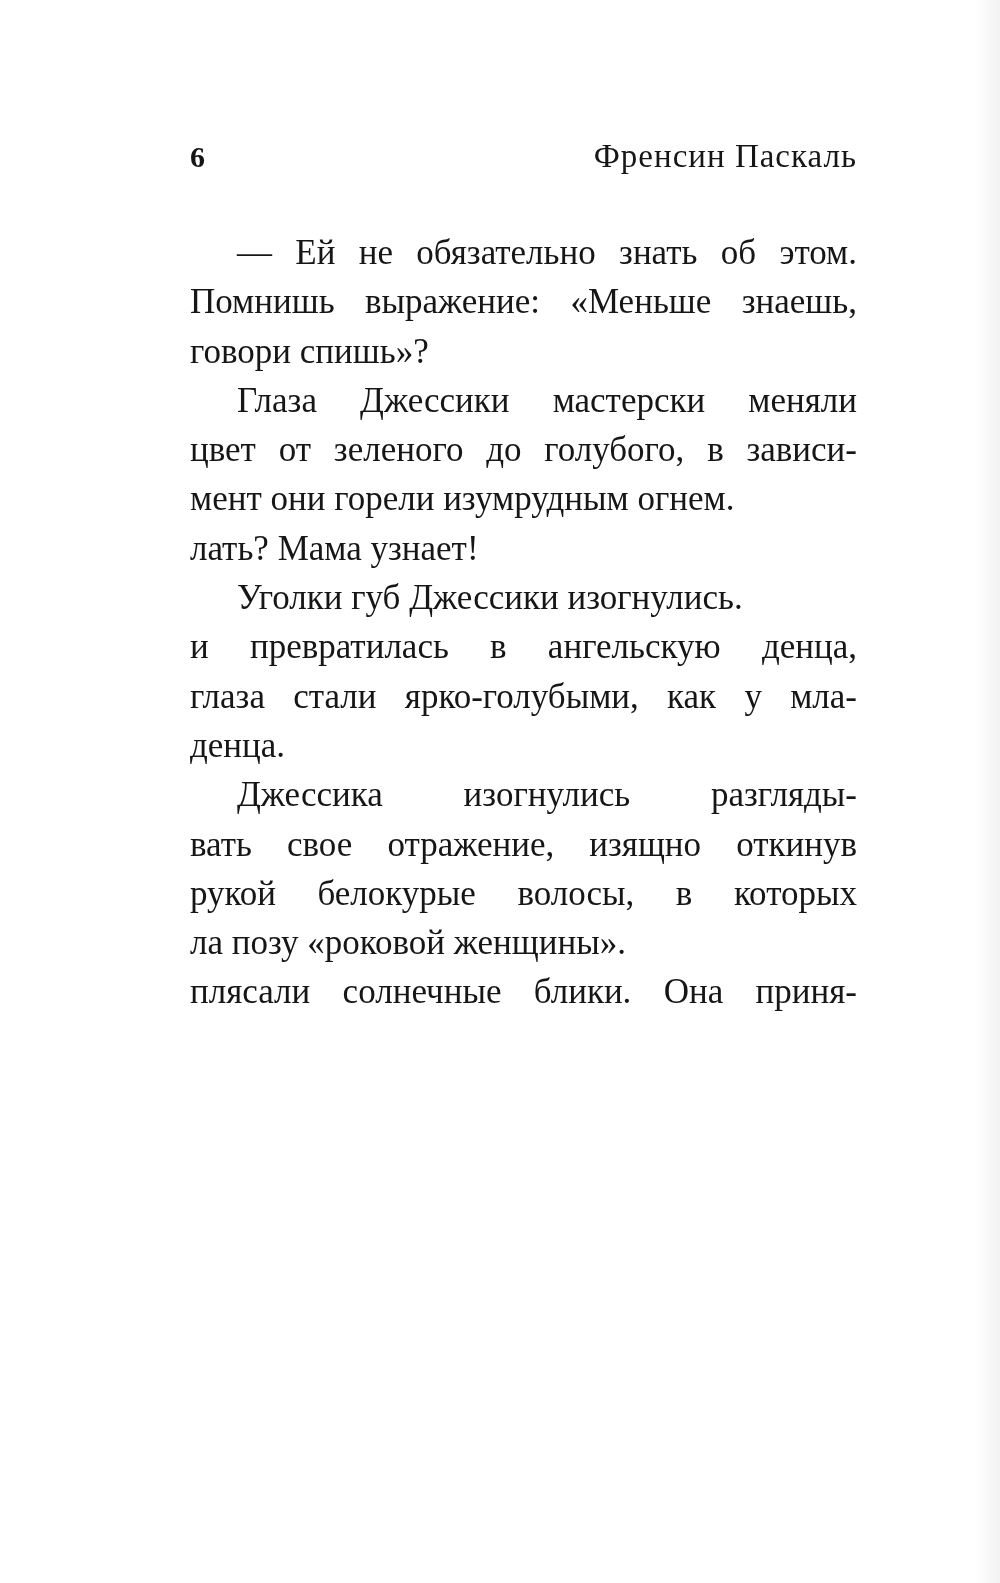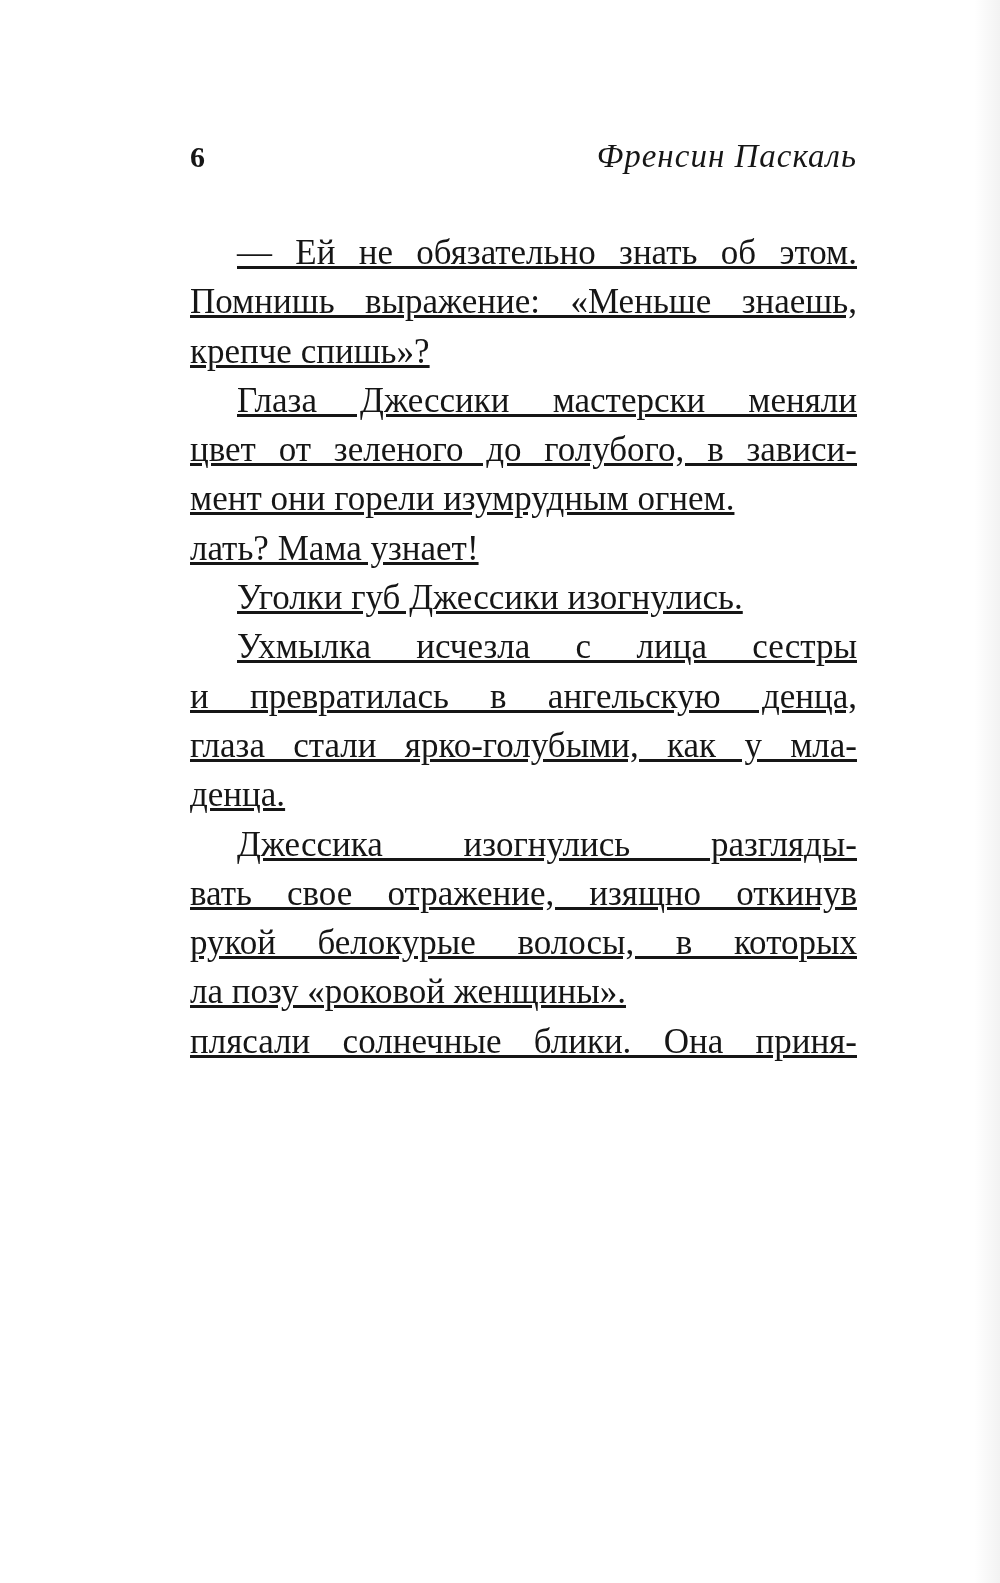--- a/index.html
+++ b/index.html
@@ -33,38 +33,36 @@
     display: flex;
     justify-content: space-between;
     align-items: baseline;
   }
   .pagenum {
     font-size: 30px;
     font-weight: 700;
     letter-spacing: 0.5px;
   }
   .author {
-    font-style: italic;
     font-size: 33px;
     letter-spacing: 1px;
   }
   .body {
     position: absolute;
     left: 190px;
     top: 228px;
     width: 667px;
   }
   .line {
     font-size: 35px;
     line-height: 49.3px;
     height: 49.3px;
     overflow: hidden;
     text-align: justify;
     text-align-last: justify;
-    text-decoration: underline;
     -moz-text-align-last: justify;
   }
   .line.first {
     text-indent: 47px;
   }
   .line.last {
     text-align-last: left;
     -moz-text-align-last: left;
   }
 </style>
@@ -73,35 +71,34 @@
 
 <div class="page">
   <div class="header">
     <span class="pagenum">6</span>
     <span class="author">Френсин Паскаль</span>
   </div>
   <div class="body" id="body">
       <div class="paragraph">
         <div class="line first">— Ей не обязательно знать об этом.</div>
         <div class="line">Помнишь выражение: «Меньше знаешь,</div>
-        <div class="line last">крепче спишь»?</div>
+        <div class="line last">говори спишь»?</div>
       </div>
       <div class="paragraph">
         <div class="line first">Глаза Джессики мастерски меняли</div>
         <div class="line">цвет от зеленого до голубого, в зависи-</div>
         <div class="line last">мент они горели изумрудным огнем.</div>
       </div>
       <div class="paragraph">
         <div class="line last">лать? Мама узнает!</div>
       </div>
       <div class="paragraph">
         <div class="line first last">Уголки губ Джессики изогнулись.</div>
       </div>
       <div class="paragraph">
-        <div class="line first">Ухмылка исчезла с лица сестры</div>
         <div class="line">и превратилась в ангельскую денца,</div>
         <div class="line">глаза стали ярко-голубыми, как у мла-</div>
         <div class="line last">денца.</div>
       </div>
       <div class="paragraph">
         <div class="line first">Джессика изогнулись разгляды-</div>
         <div class="line">вать свое отражение, изящно откинув</div>
         <div class="line">рукой белокурые волосы, в которых</div>
         <div class="line last">ла позу «роковой женщины».</div>
         <div class="line">плясали солнечные блики. Она приня-</div>

